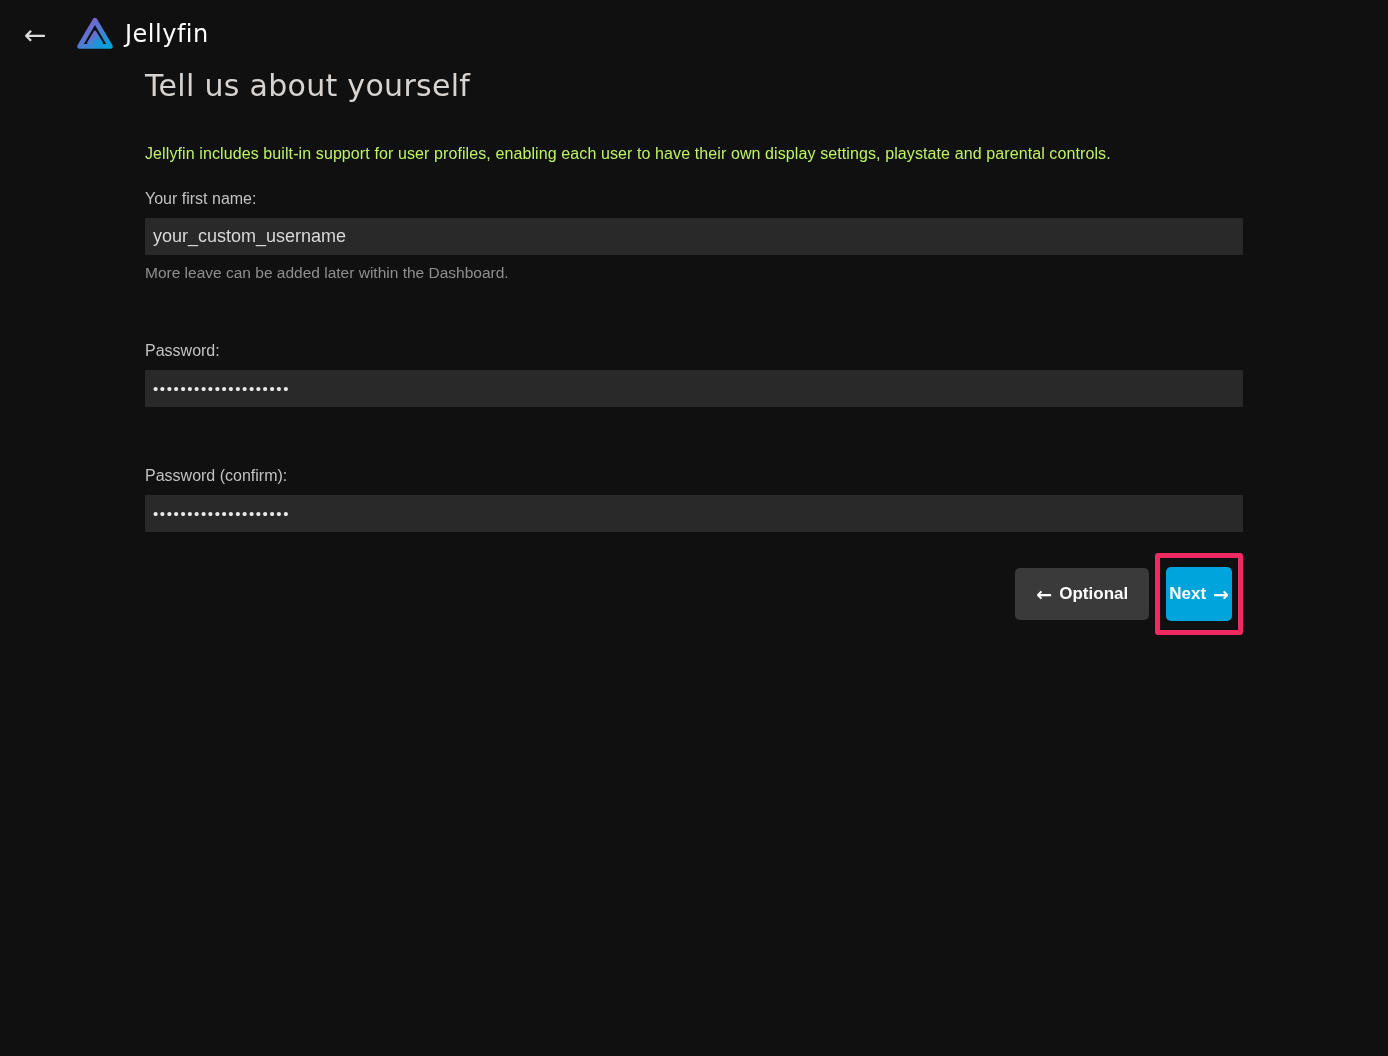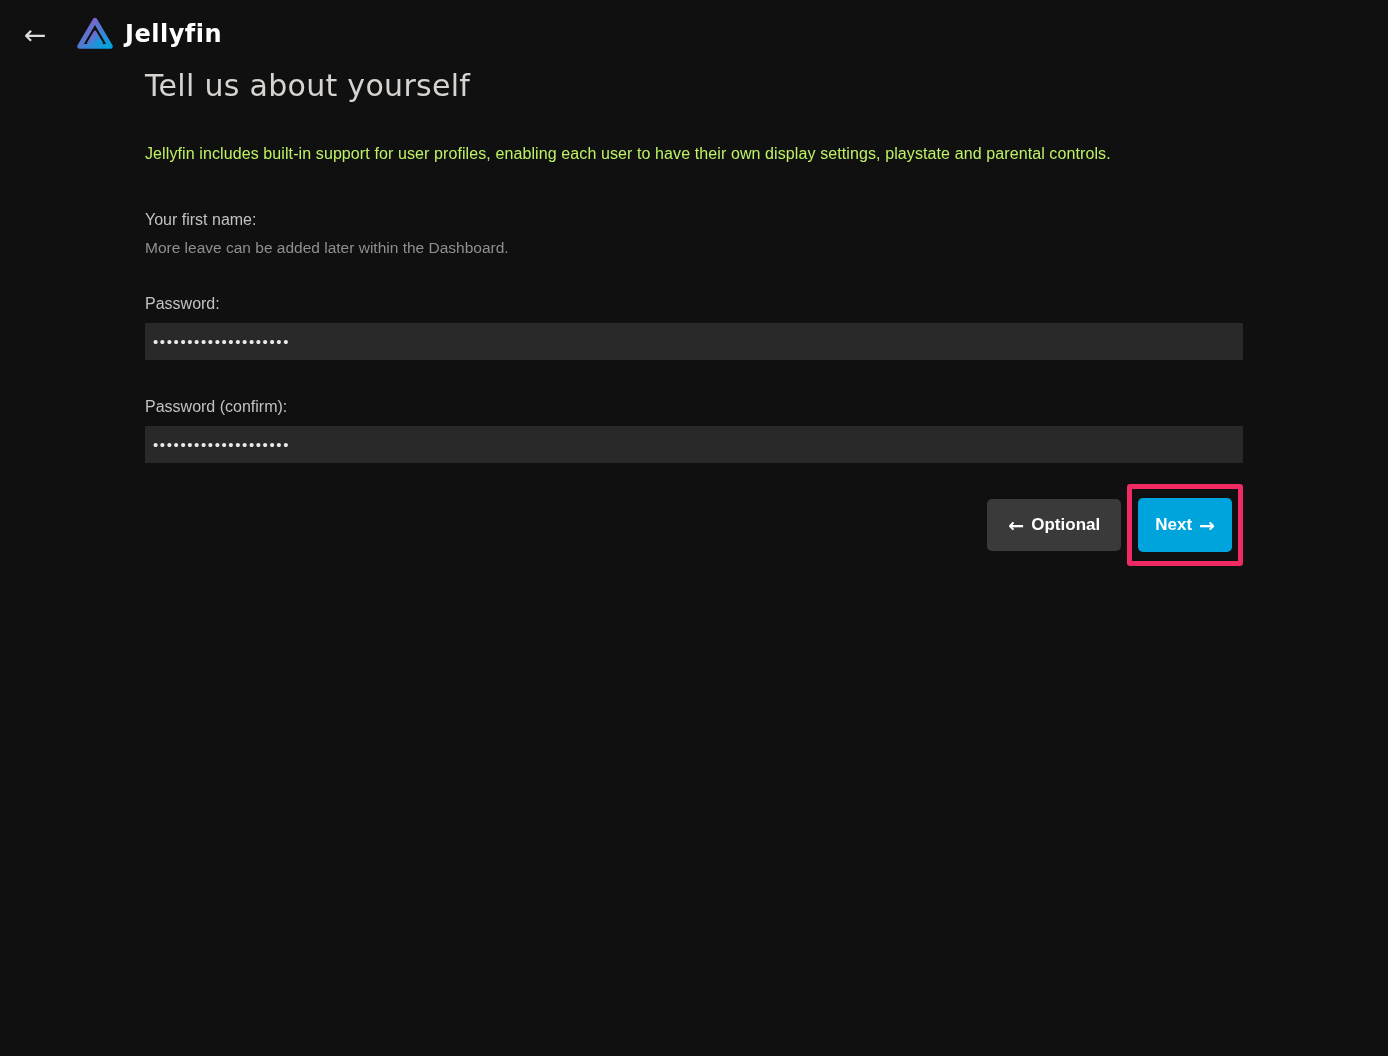--- a/index.html
+++ b/index.html
@@ -25,21 +25,21 @@
     display: flex; align-items: center; justify-content: center;
     padding: 0;
     font-family: "DejaVu Sans", sans-serif;
   }
   .logo-box { margin-left: 24px; width: 42px; height: 46px; display: flex; align-items: center; }
   .app-title {
     margin-left: 9px;
     color: #ffffff;
     font-size: 24px;
     font-family: "DejaVu Sans", sans-serif;
-    font-weight: 700;
+    font-weight: 400;
     letter-spacing: 0.5px;
   }
 
   
   .wizard {
     width: 1098px;
     margin-left: 145px;
   }
   .page-title {
     font-size: 30px;
@@ -48,22 +48,22 @@
     font-family: "DejaVu Sans", sans-serif;
     letter-spacing: 0.3px;
   }
   .page-desc {
     margin-top: 42px;
     font-size: 16px;
     color: #bef264;
     letter-spacing: 0.1px;
   }
 
-  .field { margin-top: 38px; }
-  .field.first { margin-top: 48px; }
+  .field { margin-top: 60px; }
+  .field.first { margin-top: 27px; }
   .field-label {
     display: block;
     font-size: 16px;
     color: #c2c2c2;
     margin-bottom: 10px;
   }
   .text-input {
     display: block;
     width: 100%;
     height: 37px;
@@ -116,21 +116,21 @@
   .next-highlight {
     margin-left: 6px;
     border: 5px solid #f22a63;
     border-radius: 3px;
     padding: 9px 6px;
     background: transparent;
   }
   .btn-next {
     background: #00a4dc;
     height: 54px;
-    padding: 0 17px;
+    padding: 0 3px;
     justify-content: space-between;
   }
   .btn-next .arrow { margin-left: 7px; }
 </style>
 </head>
 <body>
 
 <header class="app-header">
   <button class="back-btn">
     <span>←</span>
@@ -149,20 +149,21 @@
   </span>
   <span class="app-title">Jellyfin</span>
 </header>
 
 <main class="wizard">
   <h1 class="page-title">Tell us about yourself</h1>
   <p class="page-desc">Jellyfin includes built-in support for user profiles, enabling each user to have their own display settings, playstate and parental controls.</p>
 
   <div class="field first">
     <label class="field-label">Your first name:</label>
+    <input type="text" class="text-input" value="your_custom_username" style="">
     <div class="field-helper">More leave can be added later within the Dashboard.</div>
   </div>
 
   <div class="field">
     <label class="field-label">Password:</label>
     <input type="text" class="text-input password" value="••••••••••••••••••••" style="">
   </div>
 
   <div class="field">
     <label class="field-label">Password (confirm):</label>

